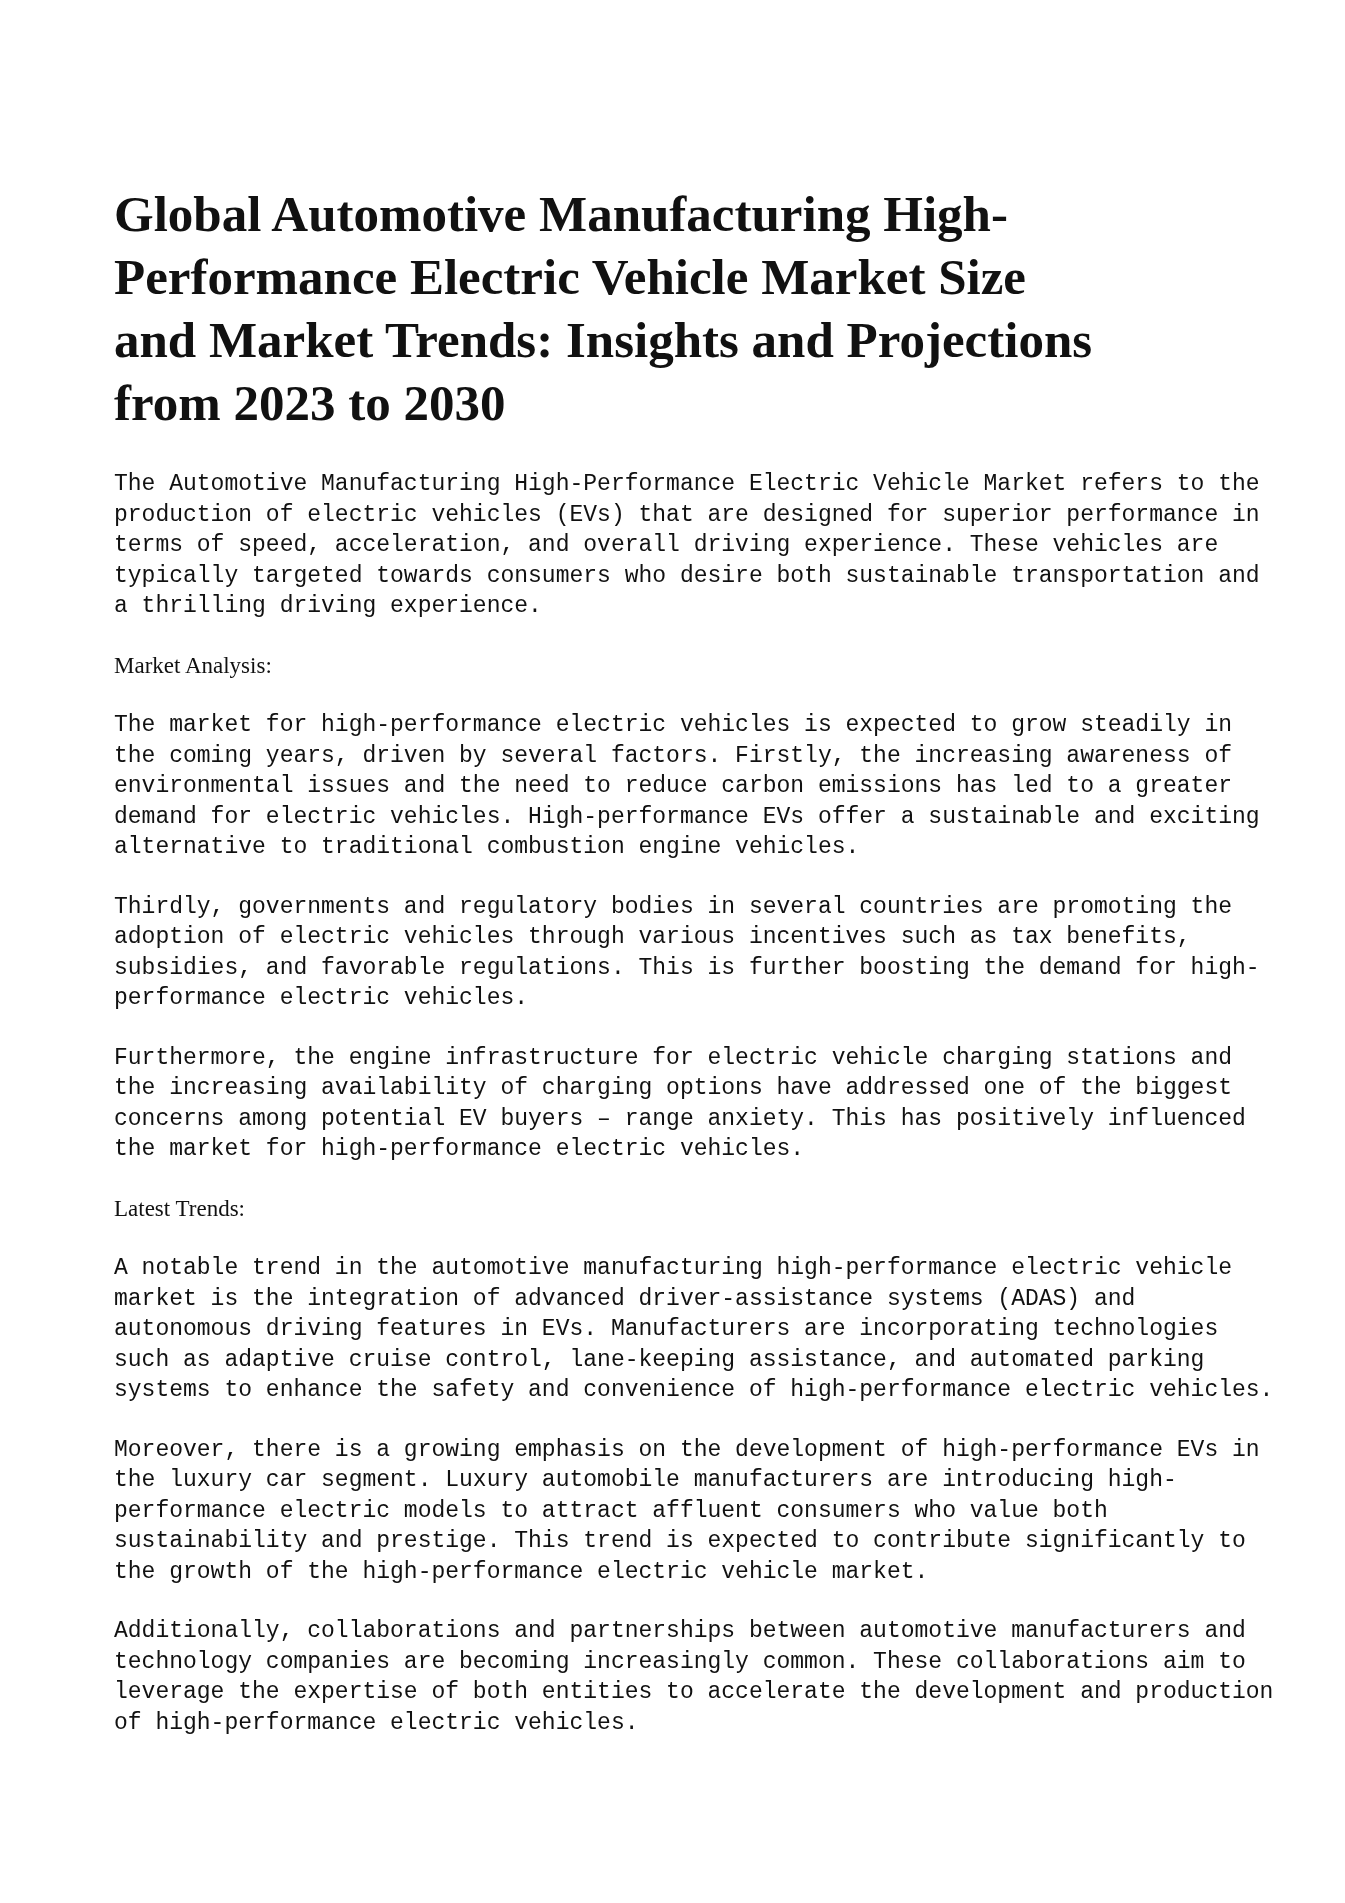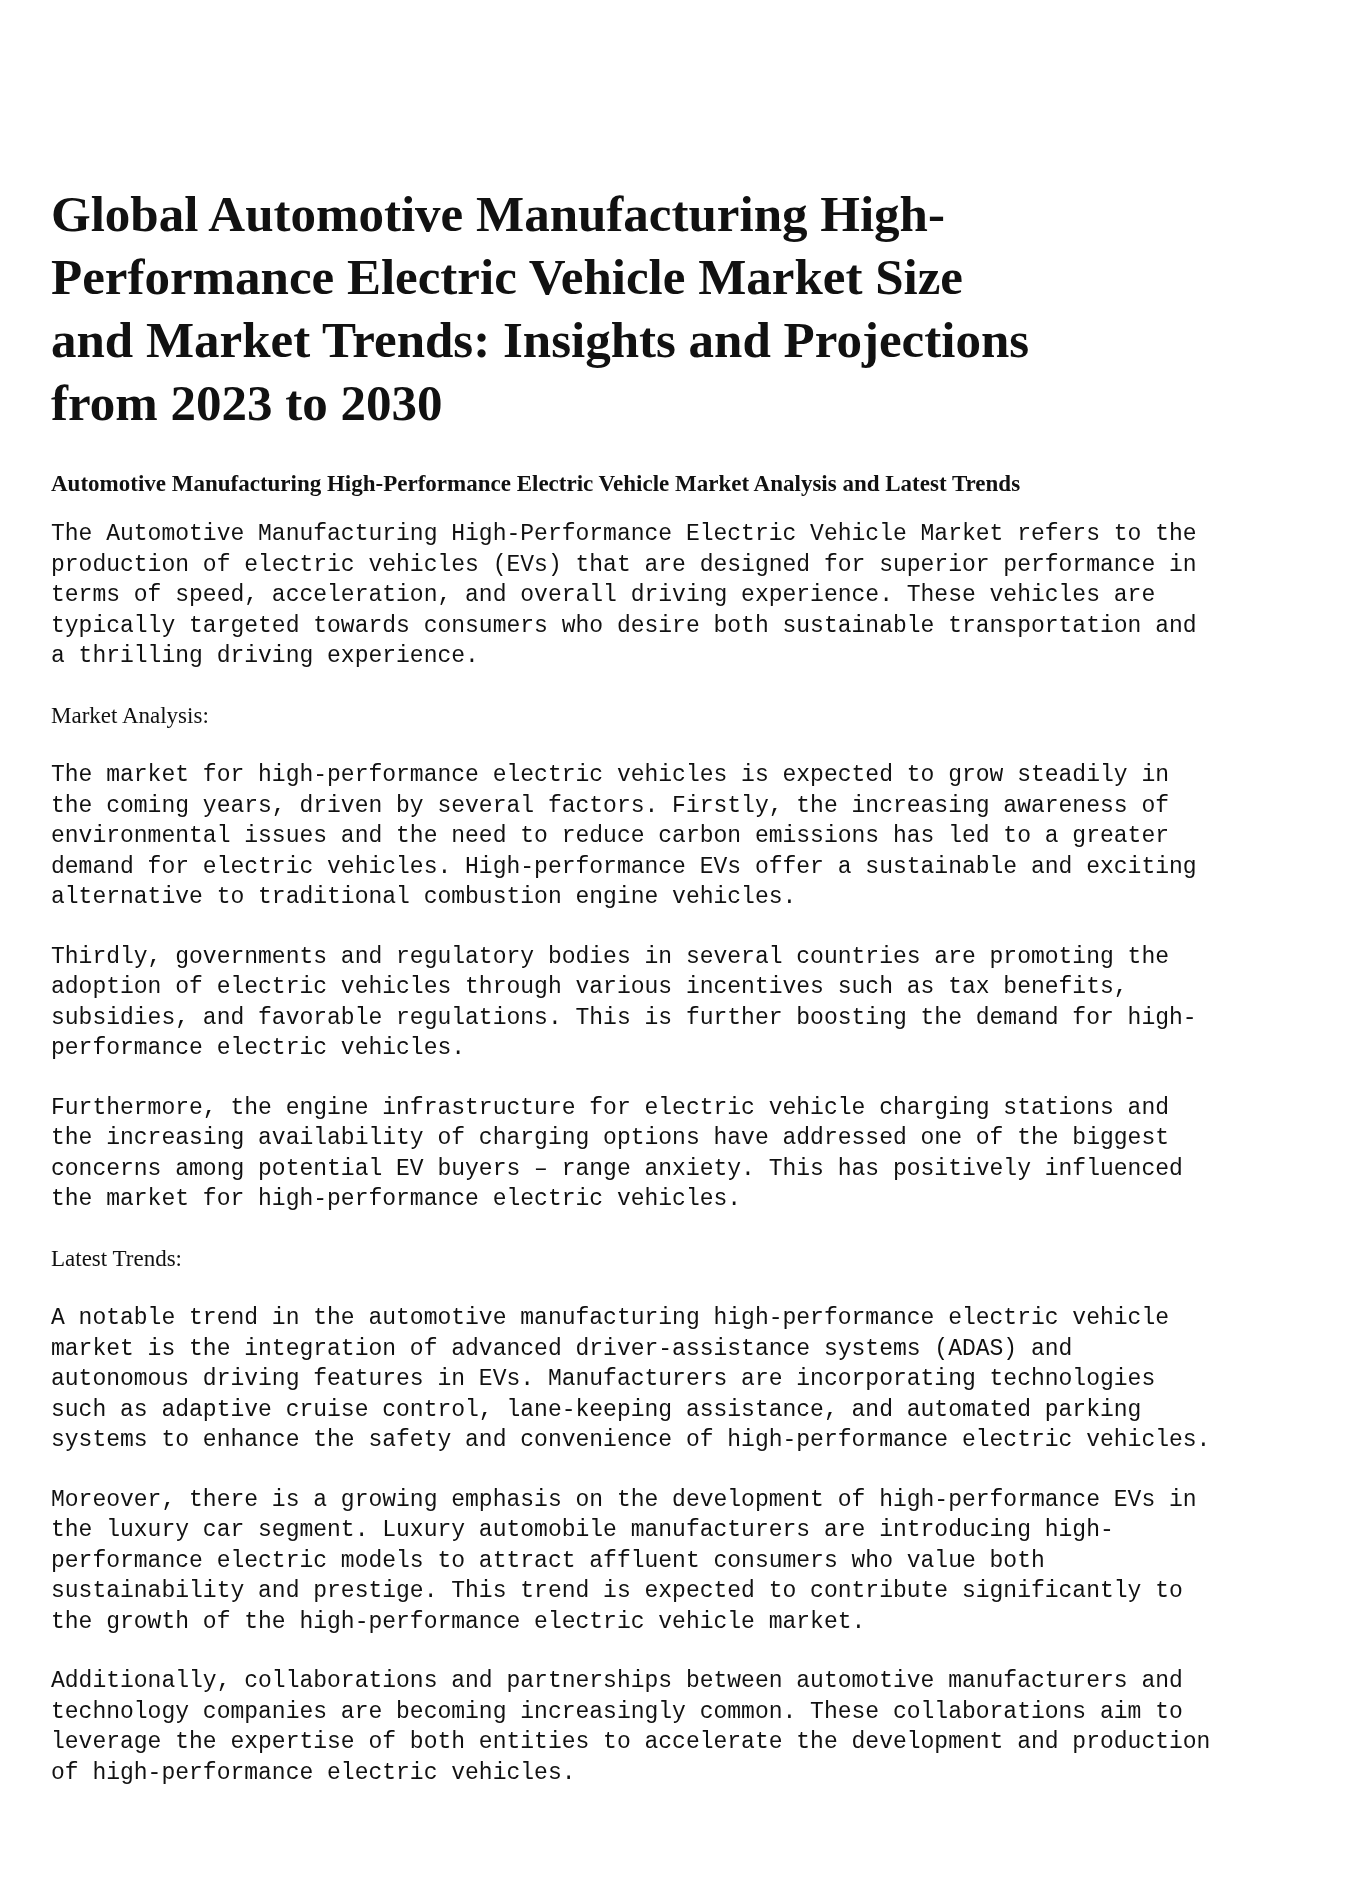--- a/index.html
+++ b/index.html
@@ -9,21 +9,21 @@
     }
     body {
       width: 1345px;
       height: 1903px;
       overflow: hidden;
       font-family: "Liberation Serif", "DejaVu Serif", serif;
       color: #111111;
     }
     .page {
       position: relative;
-      padding: 183px 0 0 51px;
+      padding: 183px 0 0 114px;
       width: 1160px;
     }
     h1.doc-title {
       font-family: "Liberation Serif", serif;
       font-weight: bold;
       font-size: 51px;
       line-height: 63px;
       margin: 0 0 34px 0;
       width: 1000px;
       letter-spacing: 0;
@@ -48,21 +48,20 @@
       font-size: 23px;
       line-height: 30.5px;
       margin: 12px 0 29px 0;
     }
   </style>
 </head>
 <body>
 
 <div class="page">
   <h1 class="doc-title">Global Automotive Manufacturing High-Performance Electric Vehicle Market Size and Market Trends: Insights and Projections from 2023 to 2030</h1>
-  <h2 class="doc-subtitle">Automotive Manufacturing High-Performance Electric Vehicle Market Analysis and Latest Trends</h2>
 
   <p class="para">The Automotive Manufacturing High-Performance Electric Vehicle Market refers to the production of electric vehicles (EVs) that are designed for superior performance in terms of speed, acceleration, and overall driving experience. These vehicles are typically targeted towards consumers who desire both sustainable transportation and a thrilling driving experience.</p>
 
   <section>
     <p class="label">Market Analysis:</p>
     <p class="para">The market for high-performance electric vehicles is expected to grow steadily in the coming years, driven by several factors. Firstly, the increasing awareness of environmental issues and the need to reduce carbon emissions has led to a greater demand for electric vehicles. High-performance EVs offer a sustainable and exciting alternative to traditional combustion engine vehicles.</p>
     <p class="para">Thirdly, governments and regulatory bodies in several countries are promoting the adoption of electric vehicles through various incentives such as tax benefits, subsidies, and favorable regulations. This is further boosting the demand for high-performance electric vehicles.</p>
     <p class="para">Furthermore, the engine infrastructure for electric vehicle charging stations and the increasing availability of charging options have addressed one of the biggest concerns among potential EV buyers – range anxiety. This has positively influenced the market for high-performance electric vehicles.</p>
   </section>
 

